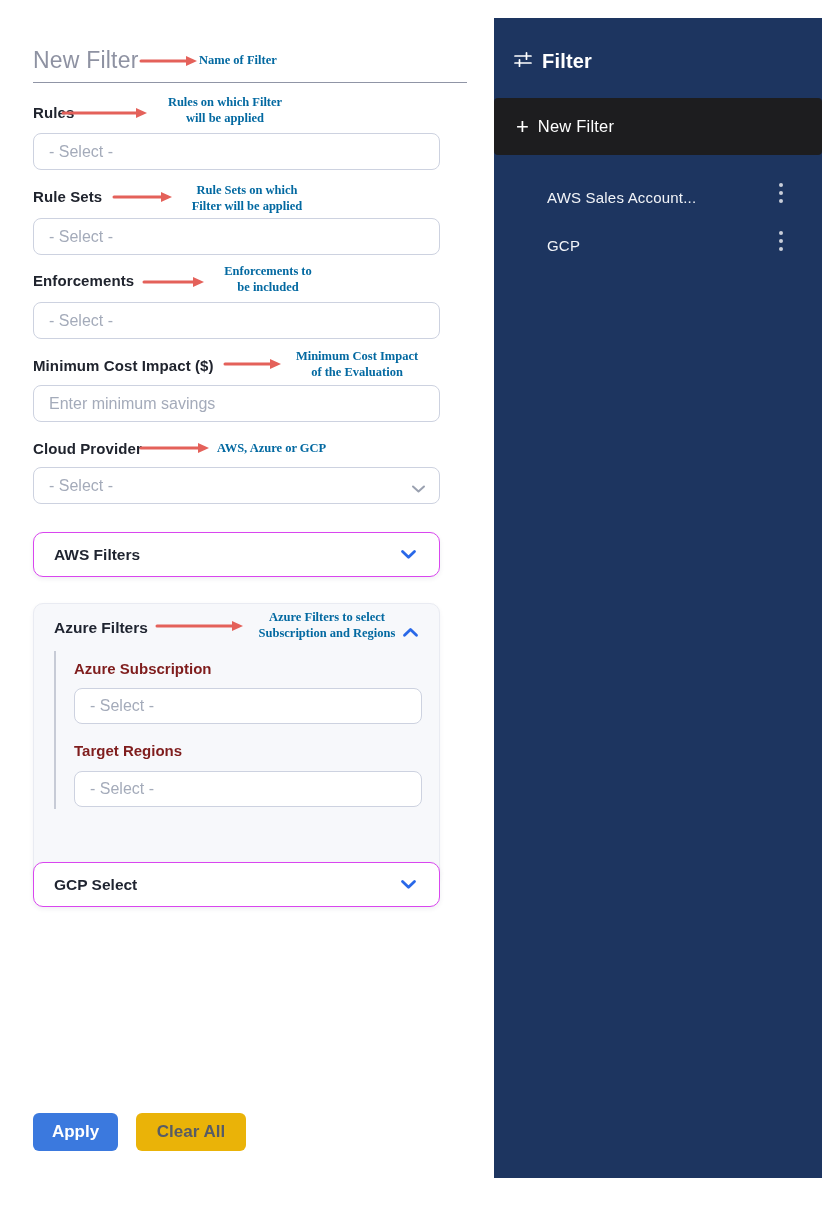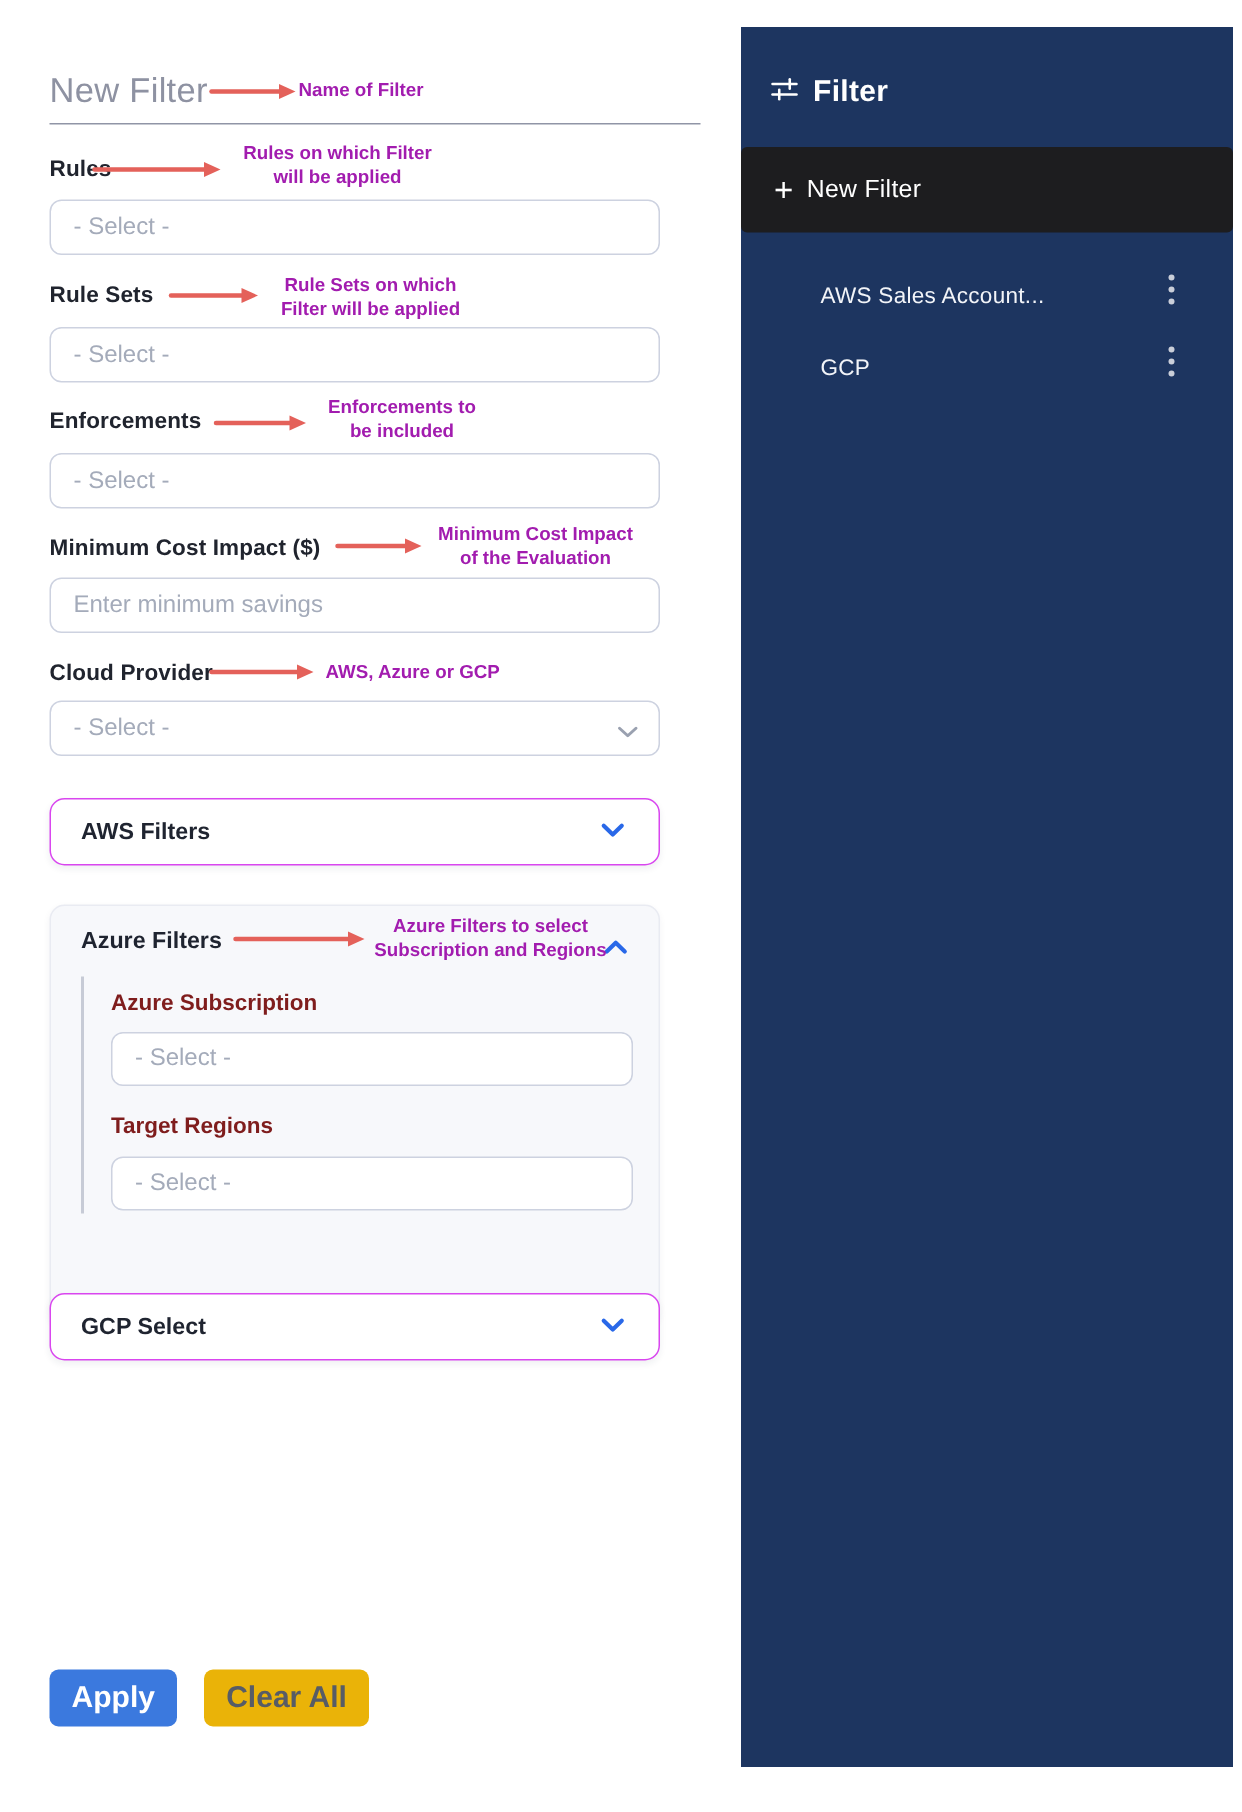--- a/index.html
+++ b/index.html
@@ -29,27 +29,27 @@
   .azure-header { position:absolute; left:20px; top:15px; font-size:15.5px; font-weight:700; color:#1f2430; cursor:pointer; }
   .azure-chevron { position:absolute; right:20px; top:20px; }
   .azure-rule { position:absolute; left:20px; top:47px; width:1.5px; height:158px; background:#c7cbd6; }
   .sub-label { position:absolute; left:40px; font-size:15px; font-weight:700; color:#7f1d1d; }
   .sub-input { position:absolute; left:40px; width:348px; height:36px; border:1px solid #cdd2e0; border-radius:8px;
                background:#fff; font-family:"Liberation Sans",sans-serif; font-size:16px; color:#3a4150; padding:0 15px; outline:none; }
   .sub-input::placeholder { color:#a4abba; opacity:1; }
 
   
   .btn { position:absolute; top:1113px; height:38px; border:none; border-radius:6px; font-family:"Liberation Sans",sans-serif;
-         font-size:20px; font-weight:700; cursor:pointer; }
+         font-size:17px; font-weight:700; cursor:pointer; }
   .btn-apply { left:33px; width:85px; background:#3b79de; color:#ffffff; }
   .btn-clear { left:136px; width:110px; background:#eab308; color:#575c66; }
 
   
-  .anno { position:absolute; color:#a21caf; font-size:12.5px; font-weight:700; line-height:15.5px;
-          text-align:center; white-space:pre-line; }
+  .anno { position:absolute; color:#0369a1; font-size:12.5px; font-weight:700; line-height:15.5px;
+          text-align:center; white-space:pre-line;font-family:Liberation Serif, serif; }
   .anno-left { text-align:left; white-space:nowrap; }
   .arrow { position:absolute; }
 
   
   .sidebar { position:absolute; left:494px; top:18px; width:328px; height:1160px; background:#1d3560; }
   .sb-header { position:absolute; left:18px; top:30px; display:flex; align-items:center; gap:8px; }
   .sb-title { color:#ffffff; font-size:20px; font-weight:700; letter-spacing:.2px; }
   .sb-new { position:absolute; left:0; top:80px; width:328px; height:57px; background:#1d1d1f; border-radius:4px;
             display:flex; align-items:center; padding-left:22px; gap:9px; cursor:pointer; }
   .sb-new-plus { color:#ffffff; font-size:22px; font-weight:400; line-height:1; }

